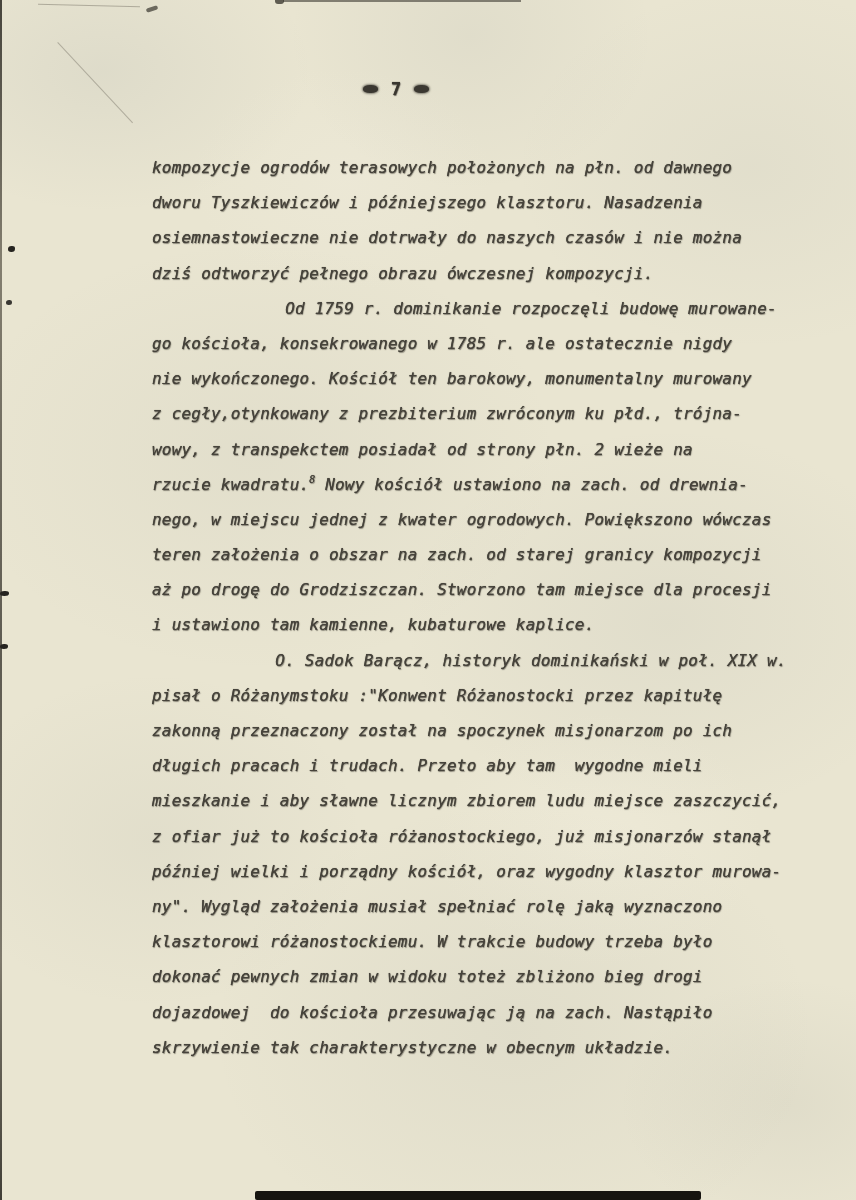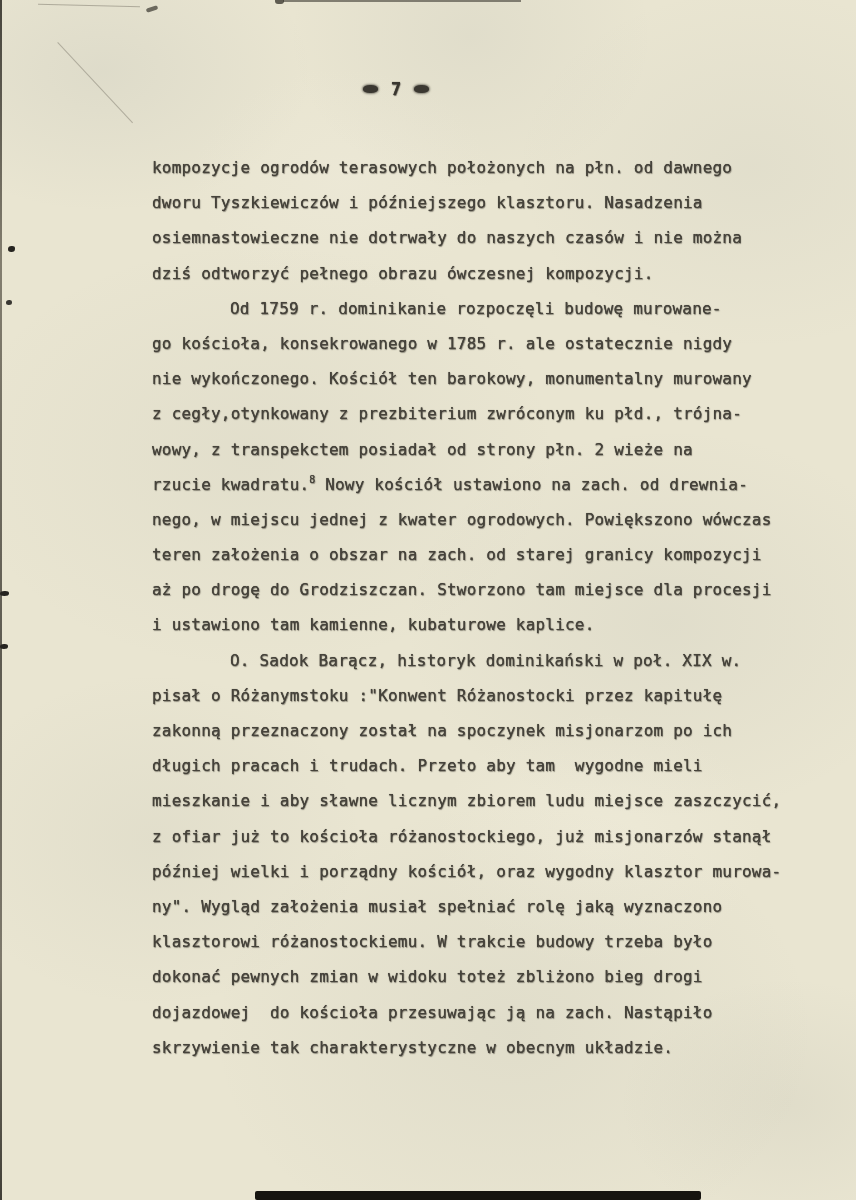--- a/index.html
+++ b/index.html
@@ -37,22 +37,22 @@
     font-size:17px;font-weight:bold;line-height:1;
     text-shadow:0 0 1px #3a372f, 0.6px 0.6px 1px rgba(50,47,40,0.6);
   }
   .text-body{
     position:absolute;top:150px;left:152px;width:680px;
     font-size:16px;line-height:35.2px;letter-spacing:0.2px;
     color:#46433b;white-space:pre;
     text-shadow:0 0 0.7px #3d3a32, 0.6px 0.5px 1px rgba(55,52,44,0.5);
     filter:blur(0.22px);
   }
-  .line{height:35.2px;}
-  .line.indent{padding-left:78px;}
+  .line{height:35.2px;font-style:italic;}
+  .line.indent{padding-left:78px;text-align:center;}
   .line sup{font-size:10px;line-height:0;vertical-align:7px;letter-spacing:0;}
   
   .edge-left{position:absolute;left:0;top:0;width:2px;height:1200px;
     background:linear-gradient(#2a2822,#716c5e 22%,#45423a 55%,#6b665a 80%,#23211b);opacity:.85;}
   .edge-top{position:absolute;left:283px;top:0;width:238px;height:2px;background:#4a473e;opacity:.65;}
   .edge-top-2{position:absolute;left:38px;top:5px;width:102px;height:1px;background:#8a8678;transform:rotate(1.5deg);opacity:.6;}
   .corner-mark{position:absolute;left:146px;top:7px;width:12px;height:4px;background:#4e4b42;border-radius:2px;transform:rotate(-18deg);opacity:.8;}
   .top-dot{position:absolute;left:275px;top:0;width:9px;height:4px;background:#3c3931;border-radius:0 0 3px 3px;opacity:.8;}
   .scratch{position:absolute;left:58px;top:42px;width:110px;height:1px;background:#9b9789;transform:rotate(47deg);transform-origin:left top;opacity:.7;}
   .speck{position:absolute;background:#262420;border-radius:50% 40% 50% 45%;}

